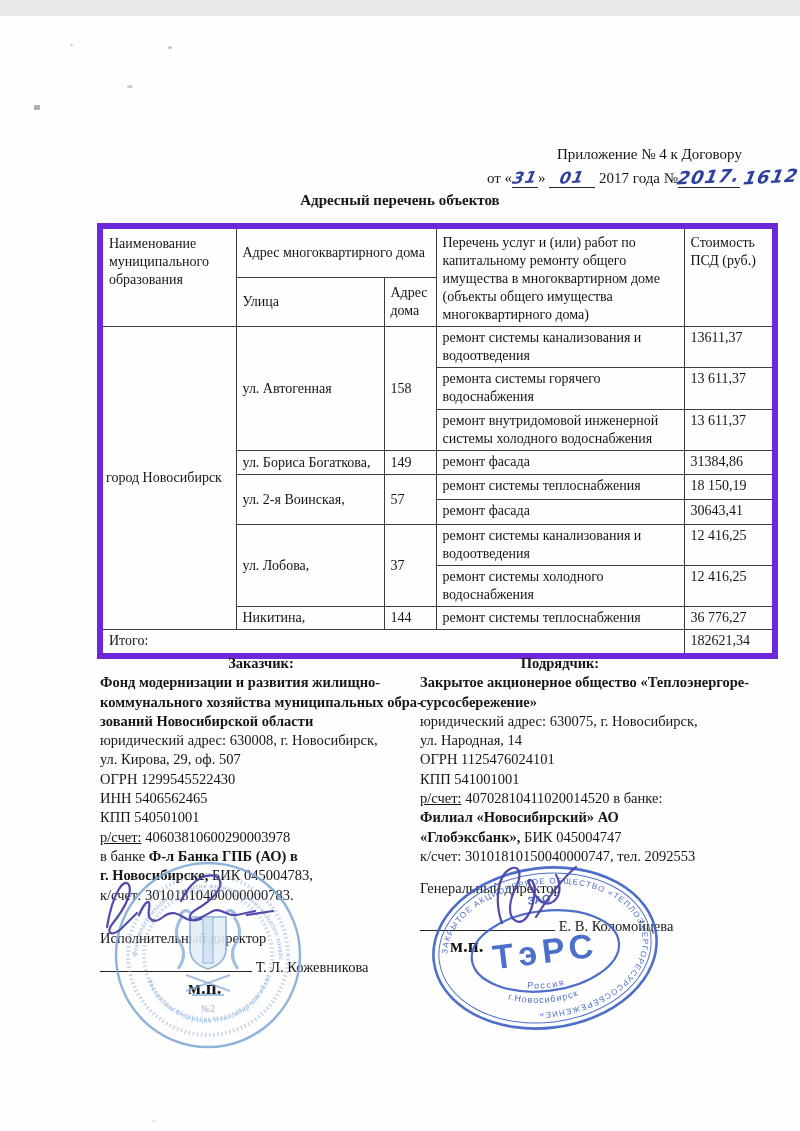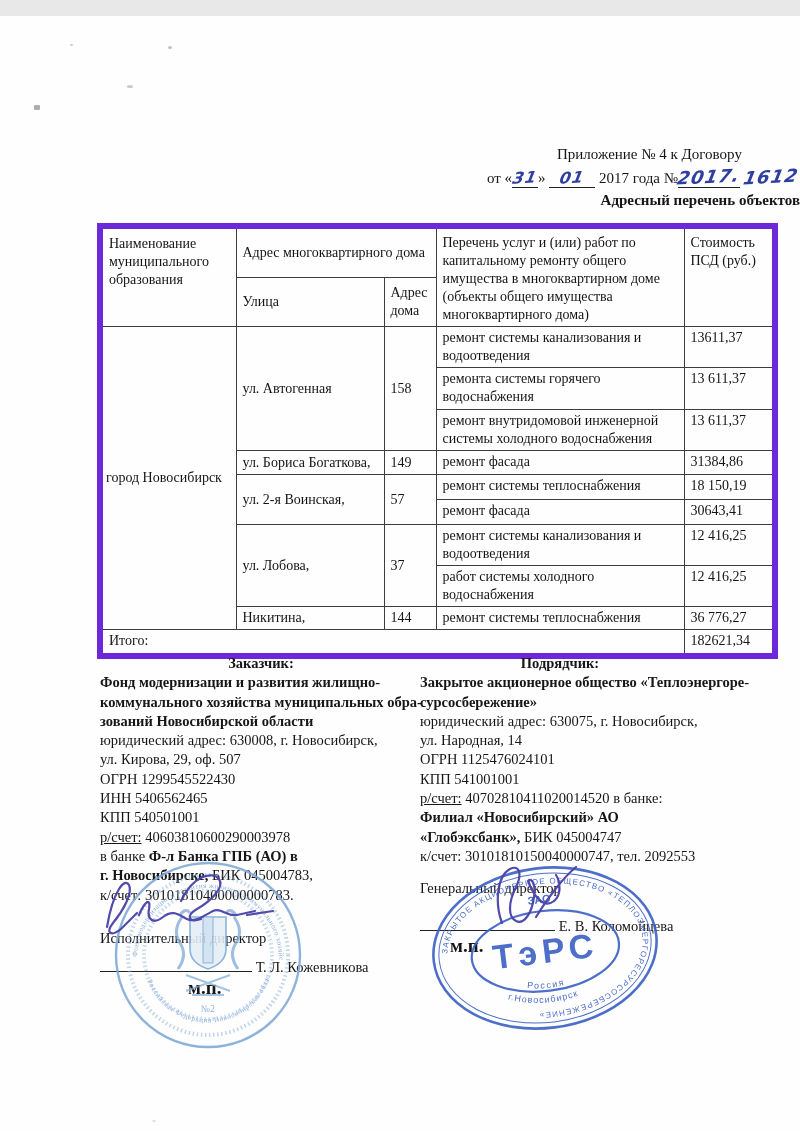--- a/index.html
+++ b/index.html
@@ -16,21 +16,21 @@
   .appendix-line { font-size:15px; }
   .hw {
     display:inline-block; font-family:"DejaVu Sans",sans-serif; font-style:italic;
     font-weight:bold; color:#2f3f9f; font-size:16px; letter-spacing:1px;
     transform:skewX(-14deg) rotate(-3deg);
   }
   .blank { display:inline-block; border-bottom:1px solid #222; text-align:center; }
   .blank-day { min-width:26px; }
   .blank-month { min-width:46px; }
   .blank-num { min-width:52px; }
-  .doc-title { width:800px; text-align:right; font-size:15px; font-weight:bold; }
+  .doc-title { width:800px; text-align:center; font-size:15px; font-weight:bold; }
 
   
   table.main {
     border-collapse:collapse; table-layout:fixed; width:675px;
     font-size:14px; line-height:18px; color:#141414;
   }
   table.main td, table.main th {
     border:1px solid #3d3d3d; padding:2px 6px; font-weight:normal; overflow:hidden;
     vertical-align:top; text-align:left;
   }
@@ -125,21 +125,21 @@
       <td>ремонт фасада</td>
       <td>30643,41</td>
     </tr>
     <tr style="height:37px">
       <td rowspan="2" class="tc vm">ул. Лобова,</td>
       <td rowspan="2" class="tc vm">37</td>
       <td>ремонт системы канализования и водоотведения</td>
       <td>12 416,25</td>
     </tr>
     <tr style="height:37px">
-      <td>работ системы холодного водоснабжения</td>
+      <td>ремонт системы холодного водоснабжения</td>
       <td>12 416,25</td>
     </tr>
     <tr style="height:23px">
       <td class="tc vm">Никитина,</td>
       <td class="tc vm">144</td>
       <td>ремонт системы теплоснабжения</td>
       <td>36 776,27</td>
     </tr>
     <tr class="total-row" style="height:26px">
       <td colspan="4">Итого:</td>

